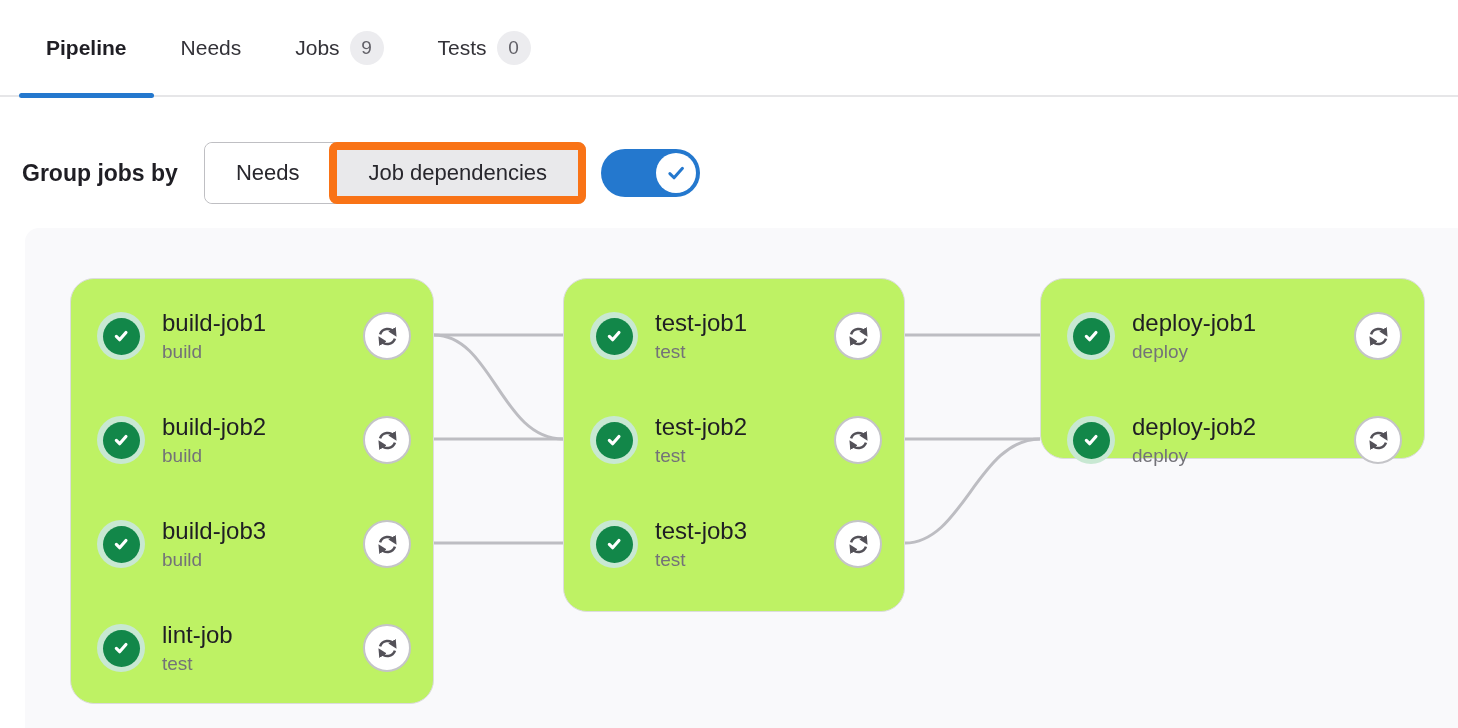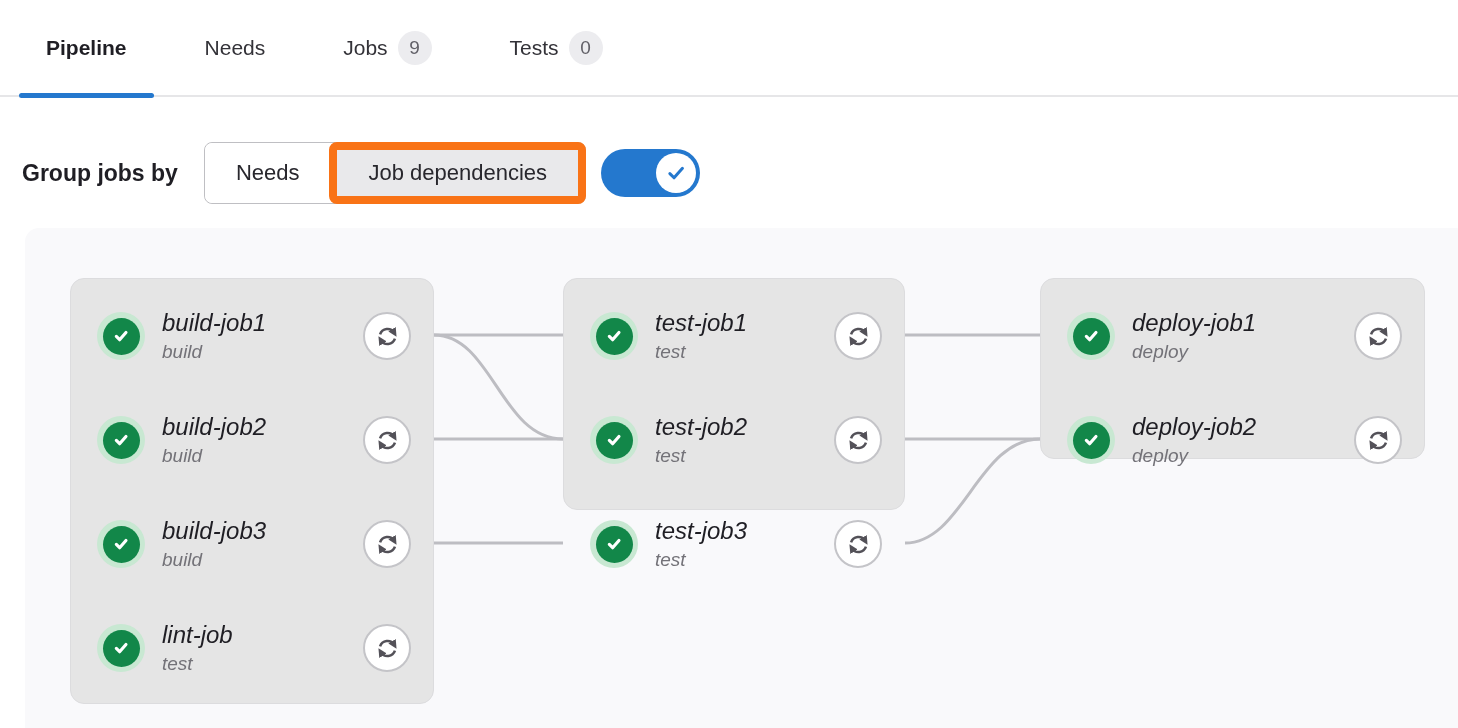--- a/index.html
+++ b/index.html
@@ -14,21 +14,21 @@
     --badge-text:#626168;
     --graph-bg:#f9f9fb;
   }
   *{margin:0;padding:0;box-sizing:border-box;}
   html,body{background:#fff;}
   body{font-family:"Liberation Sans","DejaVu Sans",sans-serif;}
   .viewport{position:relative;width:1458px;height:728px;overflow:hidden;background:#fff;}
 
   
   .tabs{position:absolute;top:0;left:0;right:0;height:97px;display:flex;align-items:stretch;
-        padding-left:19px;border-bottom:2px solid #e6e6e8;gap:24px;}
+        padding-left:19px;border-bottom:2px solid #e6e6e8;}
   .tab{position:relative;display:flex;align-items:center;gap:10px;padding:0 27px;height:95px;
        background:none;border:none;cursor:pointer;font-family:inherit;
        font-size:21px;color:#333238;}
   .tab .tab-label{line-height:1;}
   .tab.active .tab-label{font-weight:700;color:var(--text-primary);}
   .tab.active::after{content:"";position:absolute;left:0;right:0;bottom:-3px;height:5px;
        background:var(--accent);border-radius:3px;}
   .badge{display:inline-flex;align-items:center;justify-content:center;min-width:34px;height:34px;
        padding:0 8px;border-radius:17px;background:var(--badge-bg);color:var(--badge-text);
        font-size:19px;line-height:1;}
@@ -45,22 +45,22 @@
   .toggle{position:relative;width:99px;height:48px;margin-left:15px;border:none;cursor:pointer;
        border-radius:24px;background:var(--accent);}
   .toggle .knob{position:absolute;top:4px;right:4px;width:40px;height:40px;border-radius:50%;
        background:#fff;display:flex;align-items:center;justify-content:center;}
 
   
   .graph{position:absolute;top:228px;left:25px;width:1445px;height:560px;
        background:var(--graph-bg);border-radius:14px;}
   .links{position:absolute;left:0;top:0;pointer-events:none;}
   .links path{stroke:var(--line);stroke-width:3;fill:none;}
-  .card{position:absolute;background:#e5e5e5;border:1px solid var(--card-border);border-radius:14px;
-       padding:5px 0;font-style:italic;}
+  .card{position:absolute;background:#bef264;border:1px solid var(--card-border);border-radius:24px;
+       padding:5px 0;}
   .job{display:flex;align-items:center;height:104px;padding:0 22px 0 26px;cursor:pointer;}
   .status{flex:0 0 48px;width:48px;height:48px;border-radius:50%;background:var(--halo);
        display:flex;align-items:center;justify-content:center;}
   .status .inner{width:37px;height:37px;border-radius:50%;background:var(--green);
        display:flex;align-items:center;justify-content:center;}
   .meta{margin-left:17px;flex:1 1 auto;min-width:0;}
   .job-name{font-size:24px;color:var(--text-primary);line-height:1.2;white-space:nowrap;}
   .job-stage{font-size:19px;color:var(--text-secondary);line-height:1.25;margin-top:2px;white-space:nowrap;}
   .retry{flex:0 0 48px;width:48px;height:48px;border-radius:50%;border:2px solid #c4c4c8;
        background:#fff;cursor:pointer;display:flex;align-items:center;justify-content:center;padding:0;}
@@ -193,21 +193,21 @@
             <div class="job-stage">test</div>
           </div>
           <button class="retry">
             <svg width="27" height="27" viewBox="0 0 16 16">
               <path d="M3.6 6.7 A4.6 4.6 0 0 1 11.9 5.7" stroke="#535158" stroke-width="1.5" fill="none" marker-end="url(#arrow-head)"></path>
               <path d="M12.4 9.3 A4.6 4.6 0 0 1 4.1 10.3" stroke="#535158" stroke-width="1.5" fill="none" marker-end="url(#arrow-head)"></path>
             </svg>
           </button>
         </div>
       </div>
-      <div class="card" style="left: 538px; top: 50px; width: 342px; height: 232px;">
+      <div class="card" style="left: 538px; top: 50px; width: 342px; height: 334px;">
         <div class="job">
           <span class="status">
             <span class="inner">
               <svg width="22" height="22" viewBox="0 0 16 16">
                 <path d="M4.6 8.3 L7 10.7 L11.6 5.4" stroke="#fff" stroke-width="2.3" fill="none" stroke-linecap="round" stroke-linejoin="round"></path>
               </svg>
             </span>
           </span>
           <div class="meta">
             <div class="job-name">test-job1</div>

